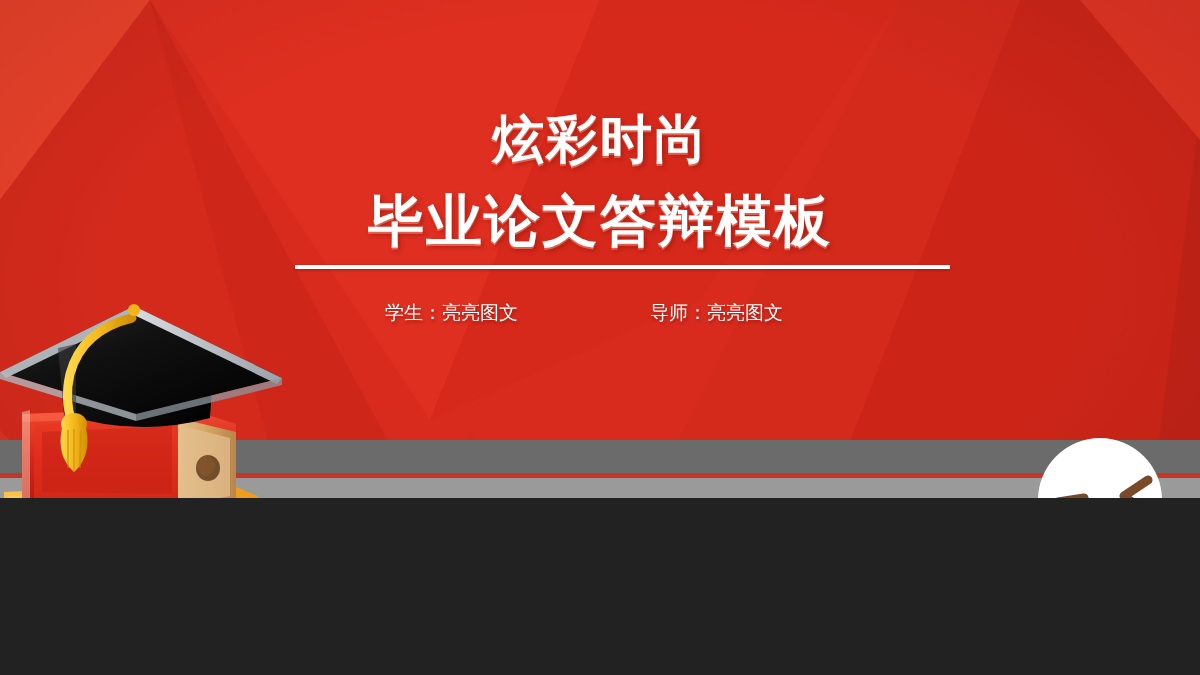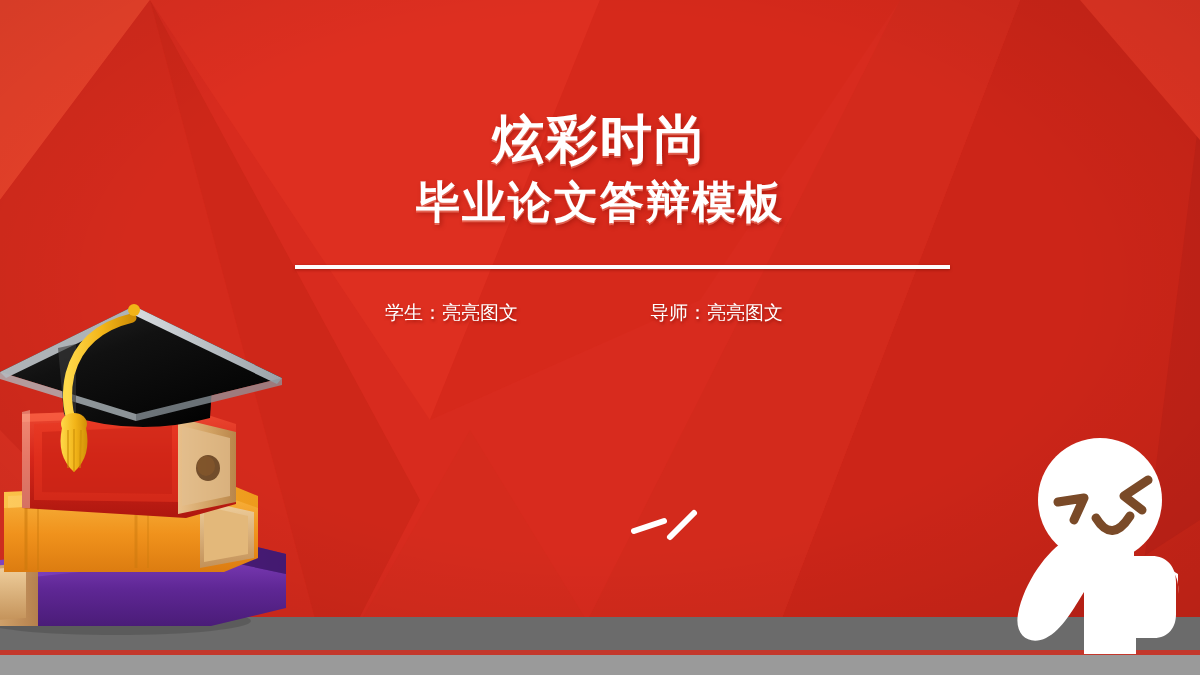--- a/index.html
+++ b/index.html
@@ -6,21 +6,21 @@
   html, body {
     margin: 0;
     padding: 0;
     background: #222;
   }
   * { box-sizing: border-box; }
 
   .slide {
     position: relative;
     width: 1200px;
-    height: 675px;
+    height: 498px;
     overflow: hidden;
     background: #4d7c0f;
     font-family: "Liberation Sans", "DejaVu Sans", sans-serif;
     user-select: none;
     padding-left: 26px;
   }
 
   
   .bg-layer {
     position: absolute;
@@ -74,21 +74,21 @@
     color: #FFFFFF;
     font-weight: 700;
     letter-spacing: 2px;
     line-height: 1.06;
     text-shadow:
        0 2px 0 rgba(255,150,130,0.55),
        2px 3px 5px rgba(120,10,0,0.45);
     white-space: nowrap;
   }
   .title-line-1 { font-size: 52px; }
-  .title-line-2 { font-size: 44px; margin-top: 12px; }
+  .title-line-2 { font-size: 56px; margin-top: 24px; }
 
   .divider {
     position: absolute;
     left: 295px;
     top: 265px;
     width: 655px;
     height: 4px;
     background: #FDFDFD;
     box-shadow: 0 1px 3px rgba(110,10,0,0.5);
     z-index: 20;

